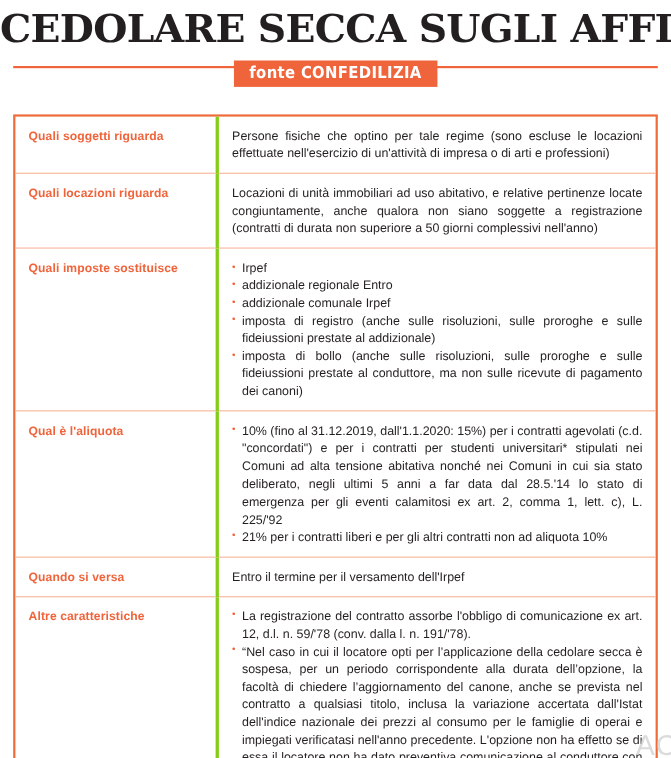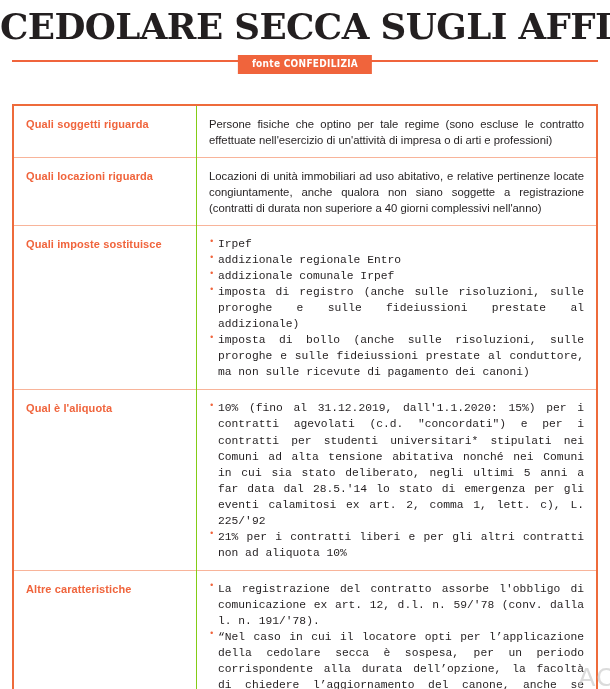--- a/index.html
+++ b/index.html
@@ -46,21 +46,21 @@
     background: #f0643c;
   }
   .source-badge {
     position: absolute;
     left: 50%;
     transform: translateX(-50%);
     top: 0;
     background: #f0643c;
     color: #ffffff;
     font-family: "DejaVu Sans Condensed", "Liberation Sans", sans-serif;
-    font-size: 10px;
+    font-size: 15px;
     font-weight: bold;
     letter-spacing: 0.3px;
     padding: 4px 14px 5px 14px;
     line-height: 1;
     white-space: nowrap;
   }
   .source-badge .lc {
     font-weight: bold;
   }
 
@@ -82,21 +82,21 @@
   }
   .spec-table tr + tr > td {
     border-top: 1px solid #f8b49a;
   }
   .spec-table td {
     vertical-align: top;
     padding: 9px 10px 9px 10px;
   }
   td.row-label {
     width: 160px;
-    border-right: 1px solid #84cc16;
+    border-right: 3px solid #84cc16;
     color: #f0643c;
     font-size: 11px;
     font-weight: bold;
     letter-spacing: 0.1px;
     line-height: 1.3;
     padding-left: 12px;
     padding-top: 11px;
   }
   td.row-value {
     font-size: 11.3px;
@@ -114,21 +114,20 @@
   ul.bullets {
     list-style: none;
     margin: 0;
     padding: 0;
   }
   ul.bullets > li {
     position: relative;
     padding-left: 9px;
     margin: 0 0 0 0;
     text-align: justify;
-    font-family: Liberation Mono, monospace;
   }
   ul.bullets > li::before {
     content: "\2022";
     position: absolute;
     left: 0;
     top: -0.5px;
     color: #f0643c;
     font-size: 9px;
     line-height: inherit;
   }
@@ -156,27 +155,27 @@
   <div class="source-rule"></div>
   <div class="source-badge"><span class="lc">fonte </span><span>CONFEDILIZIA</span></div>
 </div>
 
 <div class="spec-table">
   <table>
     <tbody id="table-body">
         <tr>
           <td class="row-label">Quali soggetti riguarda</td>
           <td class="row-value">
-            <p class="para">Persone fisiche che optino per tale regime (sono escluse le contratto effettuate nell'esercizio di un'attività di impresa o di arti e professioni)</p>
+            <p class="para">Persone fisiche che optino per tale regime (sono escluse le locazioni effettuate nell'esercizio di un'attività di impresa o di arti e professioni)</p>
           </td>
         </tr>
         <tr>
           <td class="row-label">Quali locazioni riguarda</td>
           <td class="row-value">
-            <p class="para">Locazioni di unità immobiliari ad uso abitativo, e relative pertinenze locate congiuntamente, anche qualora non siano soggette a registrazione (contratti di durata non superiore a 40 giorni complessivi nell'anno)</p>
+            <p class="para">Locazioni di unità immobiliari ad uso abitativo, e relative pertinenze locate congiuntamente, anche qualora non siano soggette a registrazione (contratti di durata non superiore a 50 giorni complessivi nell'anno)</p>
           </td>
         </tr>
         <tr>
           <td class="row-label">Quali imposte sostituisce</td>
           <td class="row-value">
             <ul class="bullets">
               <li>Irpef</li>
               <li>addizionale regionale Entro</li>
               <li>addizionale comunale Irpef</li>
               <li>imposta di registro (anche sulle risoluzioni, sulle proroghe e sulle fideiussioni prestate al addizionale)</li>
@@ -187,20 +186,26 @@
         <tr>
           <td class="row-label">Qual è l'aliquota</td>
           <td class="row-value">
             <ul class="bullets">
               <li>10% (fino al 31.12.2019, dall'1.1.2020: 15%) per i contratti agevolati (c.d. "concordati") e per i contratti per studenti universitari* stipulati nei Comuni ad alta tensione abitativa nonché nei Comuni in cui sia stato deliberato, negli ultimi 5 anni a far data dal 28.5.'14 lo stato di emergenza per gli eventi calamitosi ex art. 2, comma 1, lett. c), L. 225/'92</li>
               <li>21% per i contratti liberi e per gli altri contratti non ad aliquota 10%</li>
             </ul>
           </td>
         </tr>
         <tr>
+          <td class="row-label">Quando si versa</td>
+          <td class="row-value">
+            <p class="para">Entro il termine per il versamento dell'Irpef</p>
+          </td>
+        </tr>
+        <tr>
           <td class="row-label">Altre caratteristiche</td>
           <td class="row-value">
             <ul class="bullets">
               <li>La registrazione del contratto assorbe l'obbligo di comunicazione ex art. 12, d.l. n. 59/'78 (conv. dalla l. n. 191/'78).</li>
               <li>“Nel caso in cui il locatore opti per l’applicazione della cedolare secca è sospesa, per un periodo corrispondente alla durata dell’opzione, la facoltà di chiedere l’aggiornamento del canone, anche se prevista nel contratto a qualsiasi titolo, inclusa la variazione accertata dall'Istat dell'indice nazionale dei prezzi al consumo per le famiglie di operai e impiegati verificatasi nell'anno precedente. L'opzione non ha effetto se di essa il locatore non ha dato preventiva comunicazione al conduttore con lettera raccomandata, con la quale rinuncia ad esercitare la facoltà di chiedere l'aggiornamento del canone a qualsiasi titolo”. Tali disposizioni “sono inderogabili”.</li>
             </ul>
           </td>
         </tr>
       </tbody>
   </table>

